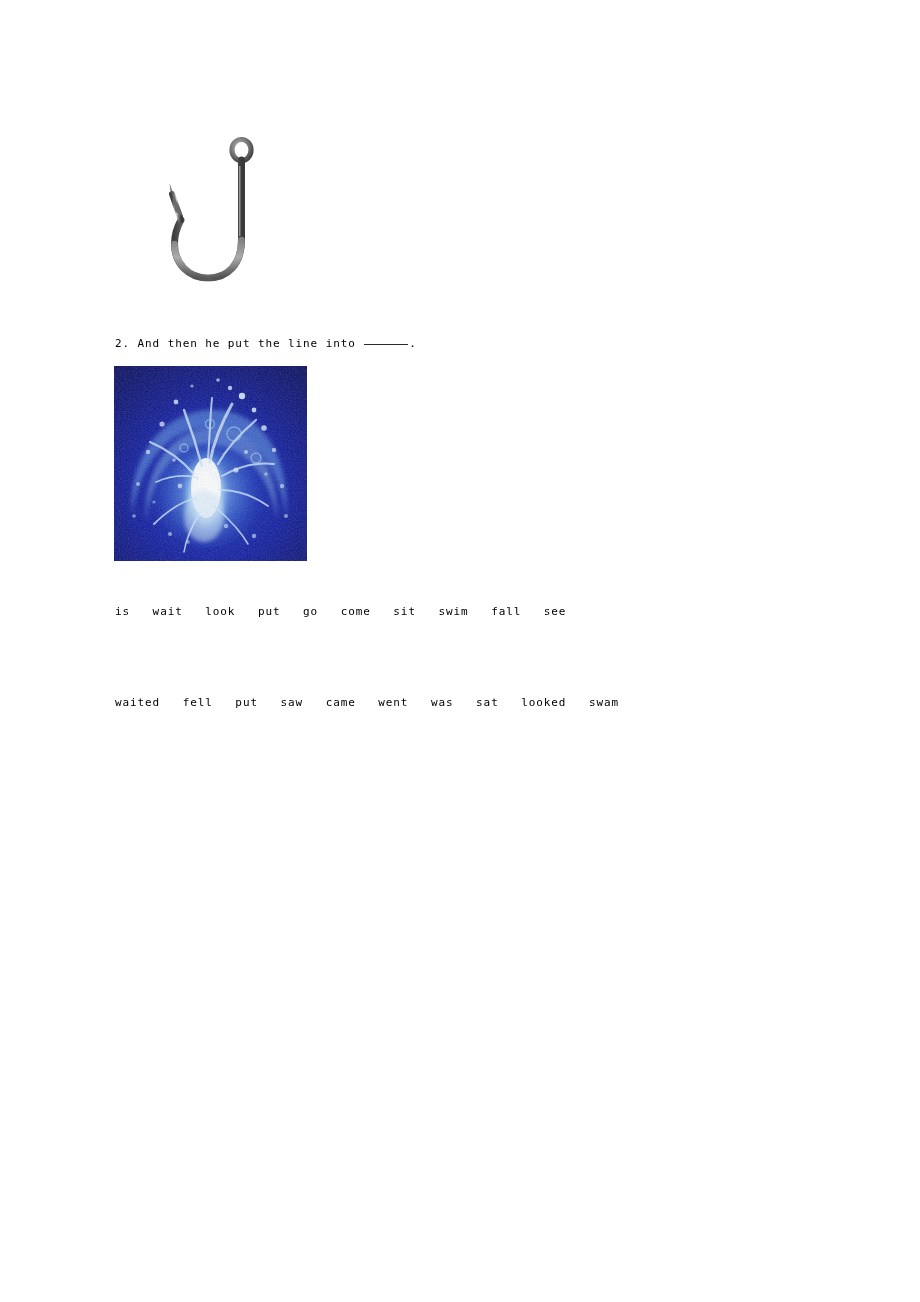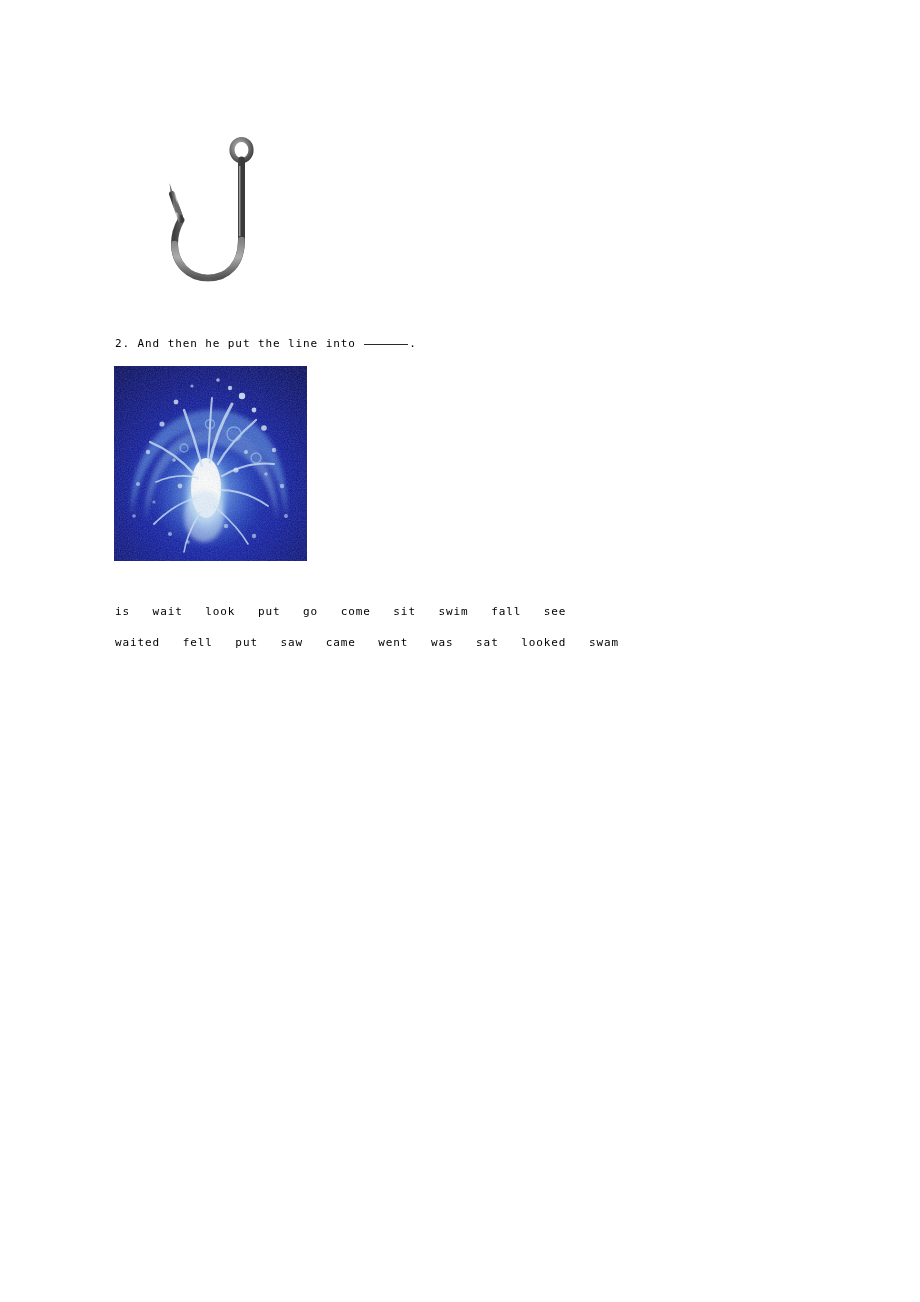--- a/index.html
+++ b/index.html
@@ -38,21 +38,21 @@
     left: 115px;
     font-family: "DejaVu Sans Mono", "Liberation Mono", monospace;
     font-size: 11px;
     letter-spacing: 0.9px;
     color: #000000;
     white-space: pre;
   }
   #q2-line  { top: 337px; }
   #q3-line  { top: 573px; }
   #verbs-present { top: 605px; }
-  #verbs-past    { top: 636px; }
+  #verbs-past    { top: 696px; }
 
   .blank-underline {
     display: inline-block;
     width: 44px;
     border-bottom: 1.4px solid #2a2a2a;
     vertical-align: 2px;
     margin: 0 1px;
   }
 
   .word-row {

